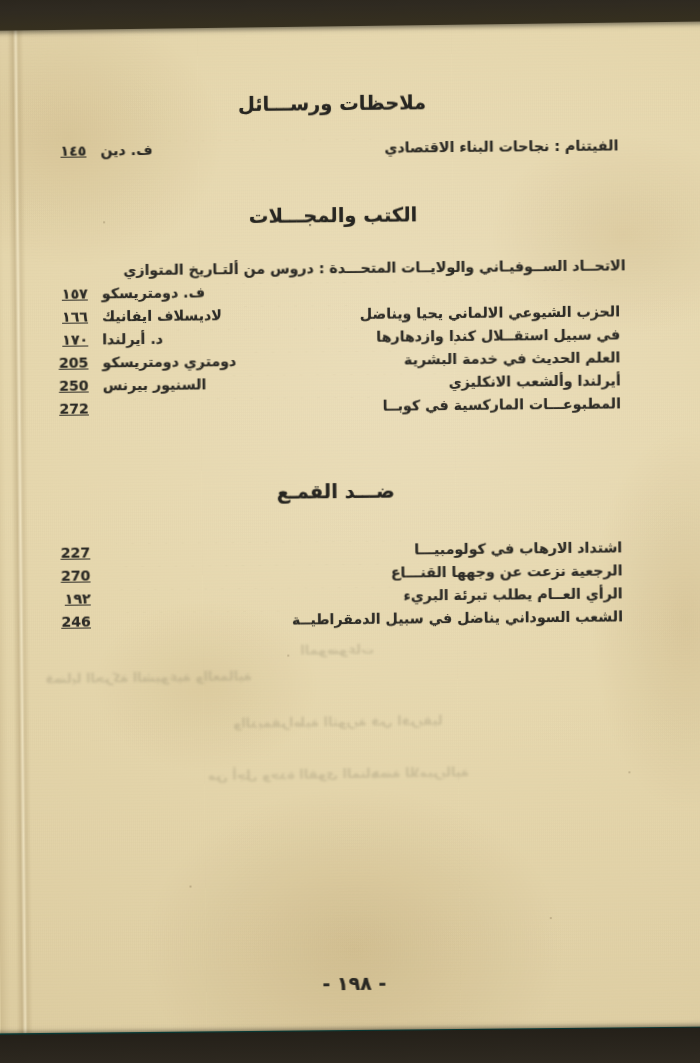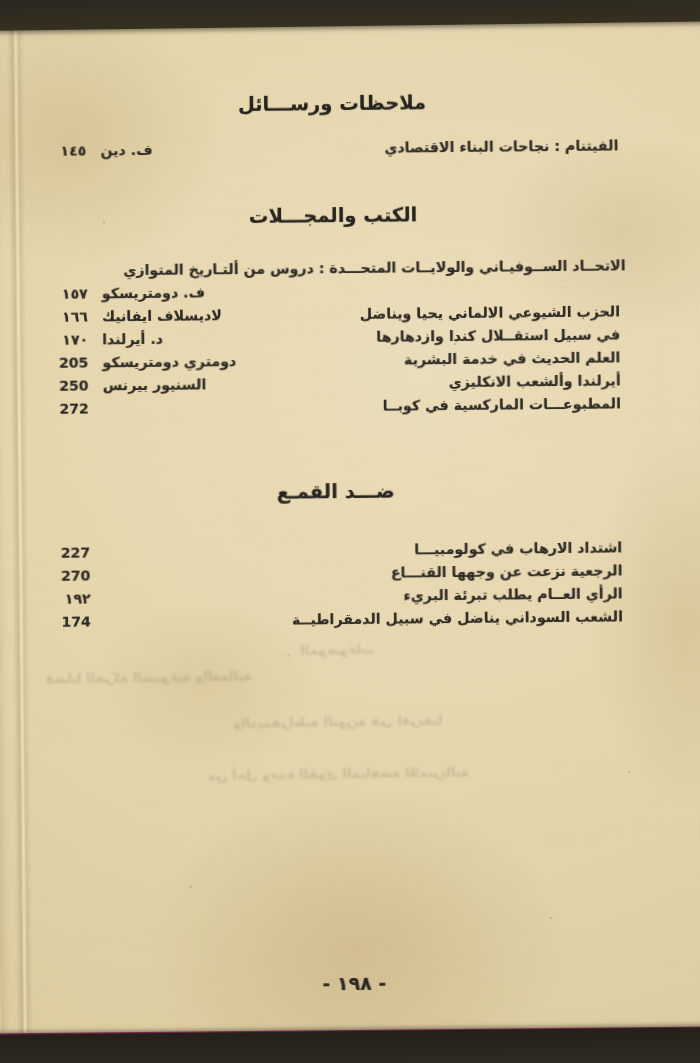--- a/index.html
+++ b/index.html
@@ -7,21 +7,21 @@
     margin: 0;
     padding: 0;
     background: #1d1b17;
   }
 
   .page {
     position: relative;
     width: 700px;
     height: 1063px;
     overflow: hidden;
-    background: #ec4899;
+    background: #0f766e;
     font-family: "DejaVu Sans", "Liberation Sans", sans-serif;
   }
 
   
   .paper {
     position: absolute;
     left: -14px;
     top: 14px;
     width: 728px;
     height: 1016px;
@@ -183,20 +183,21 @@
     flex: 0 0 auto;
     padding-inline-end: 4px;
     padding-inline-start: 4px;
   }
 
   .entry-page {
     flex: 0 0 auto;
     width: 46px;
     padding-inline-start: 10px;
     direction: rtl;
+    text-decoration: underline;
   }
 
   
   .ghost {
     position: absolute;
     left: 58px;
     width: 584px;
     color: #8c8468;
     opacity: 0.30;
     font-size: 13px;
@@ -338,21 +339,21 @@
           <span class="entry-label">الرأي العــام يطلب تبرئة البريء</span>
           <span class="leader"></span>
           <span class="entry-author"></span>
           <span class="entry-page">١٩٢</span>
         </li>
 
         <li class="entry">
           <span class="entry-label">الشعب السوداني يناضل في سبيل الدمقراطيــة</span>
           <span class="leader"></span>
           <span class="entry-author"></span>
-          <span class="entry-page">174</span>
+          <span class="entry-page">246</span>
         </li>
       </ul>
 
     </div>
 
     <div class="ghost ghost-a">الموضوعات</div>
     <div class="ghost ghost-b">قضايا الحركة الشيوعية والعمالية</div>
     <div class="ghost ghost-c">والديمقراطية الثورية في افريقيا</div>
     <div class="ghost ghost-d">من أجل وحدة القوى المناهضة للامبريالية</div>
 

